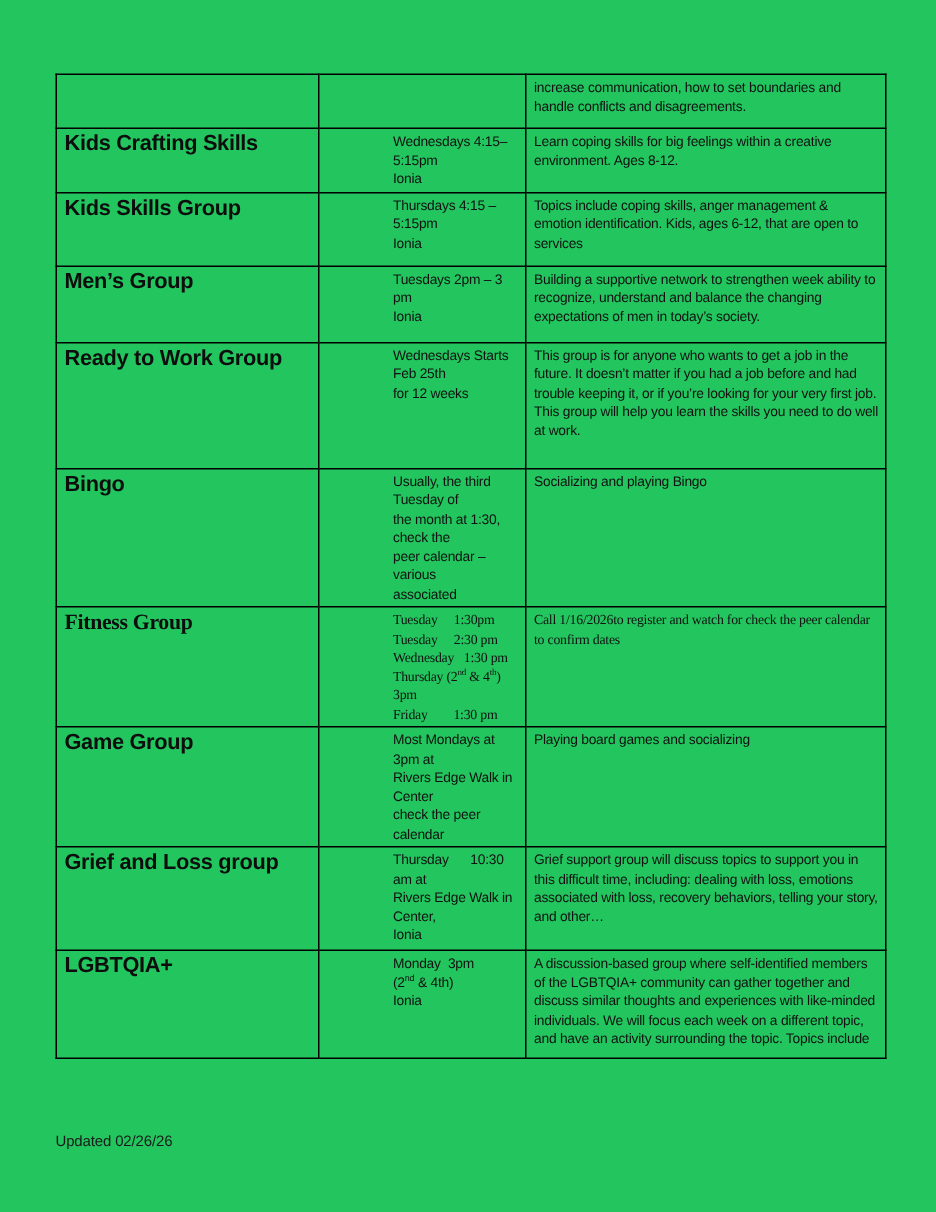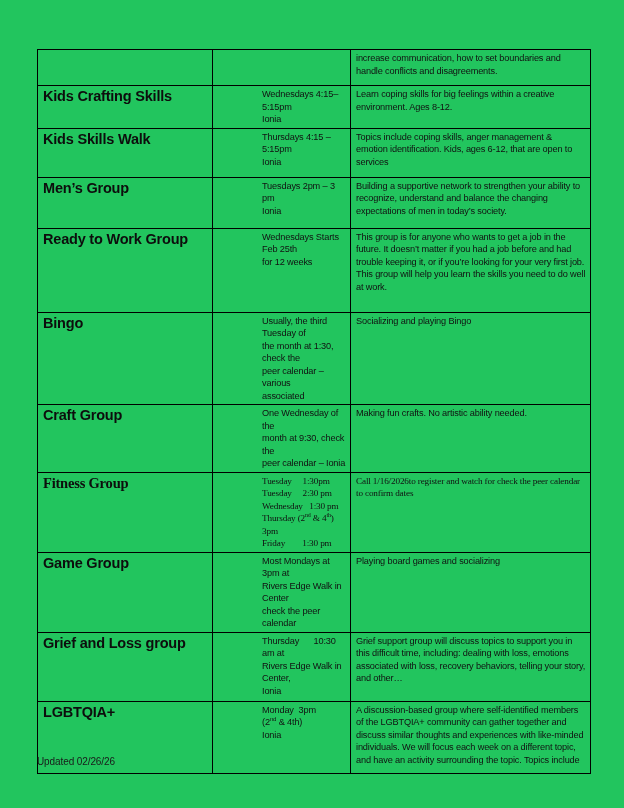--- a/index.html
+++ b/index.html
@@ -87,61 +87,52 @@
   </tr>
         <tr style="height: 42px;">
     <td class="name">Kids Crafting Skills</td>
     <td class="sched">
             <div class="sched-line">Wednesdays 4:15–5:15pm</div>
             <div class="sched-line">Ionia</div>
           </td>
     <td class="desc">Learn coping skills for big feelings within a creative environment. Ages 8-12.</td>
   </tr>
         <tr style="height: 49px;">
-    <td class="name">Kids Skills Walk</td>
+    <td class="name">Kids Skills Group</td>
     <td class="sched">
             <div class="sched-line">Thursdays 4:15 –5:15pm</div>
             <div class="sched-line">Ionia</div>
           </td>
     <td class="desc">Topics include coping skills, anger management &amp; emotion identification. Kids, ages 6-12, that are open to services</td>
   </tr>
         <tr style="height: 51px;">
     <td class="name">Men’s Group</td>
     <td class="sched">
             <div class="sched-line">Tuesdays 2pm – 3 pm</div>
             <div class="sched-line">Ionia</div>
           </td>
-    <td class="desc">Building a supportive network to strengthen your ability to recognize, understand and balance the changing expectations of men in today’s society.</td>
+    <td class="desc">Building a supportive network to strengthen week ability to recognize, understand and balance the changing expectations of men in today’s society.</td>
   </tr>
         <tr style="height: 84px;">
     <td class="name">Ready to Work Group</td>
     <td class="sched">
             <div class="sched-line">Wednesdays Starts Feb 25th</div>
             <div class="sched-line">for 12 weeks</div>
           </td>
     <td class="desc">This group is for anyone who wants to get a job in the future. It doesn’t matter if you had a job before and had trouble keeping it, or if you’re looking for your very first job. This group will help you learn the skills you need to do well at work.</td>
   </tr>
         <tr style="height: 56px;">
     <td class="name">Bingo</td>
     <td class="sched">
             <div class="sched-line">Usually, the third Tuesday of</div>
             <div class="sched-line">the month at 1:30, check the</div>
             <div class="sched-line">peer calendar – various</div>
             <div class="sched-line">associated</div>
           </td>
     <td class="desc">Socializing and playing Bingo</td>
-  </tr>
-        <tr style="height: 47px;">
-    <td class="name">Craft Group</td>
-    <td class="sched">
-            <div class="sched-line">One Wednesday of the</div>
-            <div class="sched-line">month at 9:30, check the</div>
-            <div class="sched-line">peer calendar – Ionia</div>
-          </td>
-    <td class="desc">Making fun crafts. No artistic ability needed.</td>
   </tr>
         <tr style="height: 70px; font-family: Liberation Serif, serif;">
     <td class="name">Fitness Group</td>
     <td class="sched">
             <div class="sched-line">Tuesday     1:30pm</div>
             <div class="sched-line">Tuesday     2:30 pm</div>
             <div class="sched-line">Wednesday   1:30 pm</div>
             <div class="sched-line">Thursday (2<sup>nd</sup> &amp; 4<sup>th</sup>)  3pm</div>
             <div class="sched-line">Friday        1:30 pm</div>
           </td>

